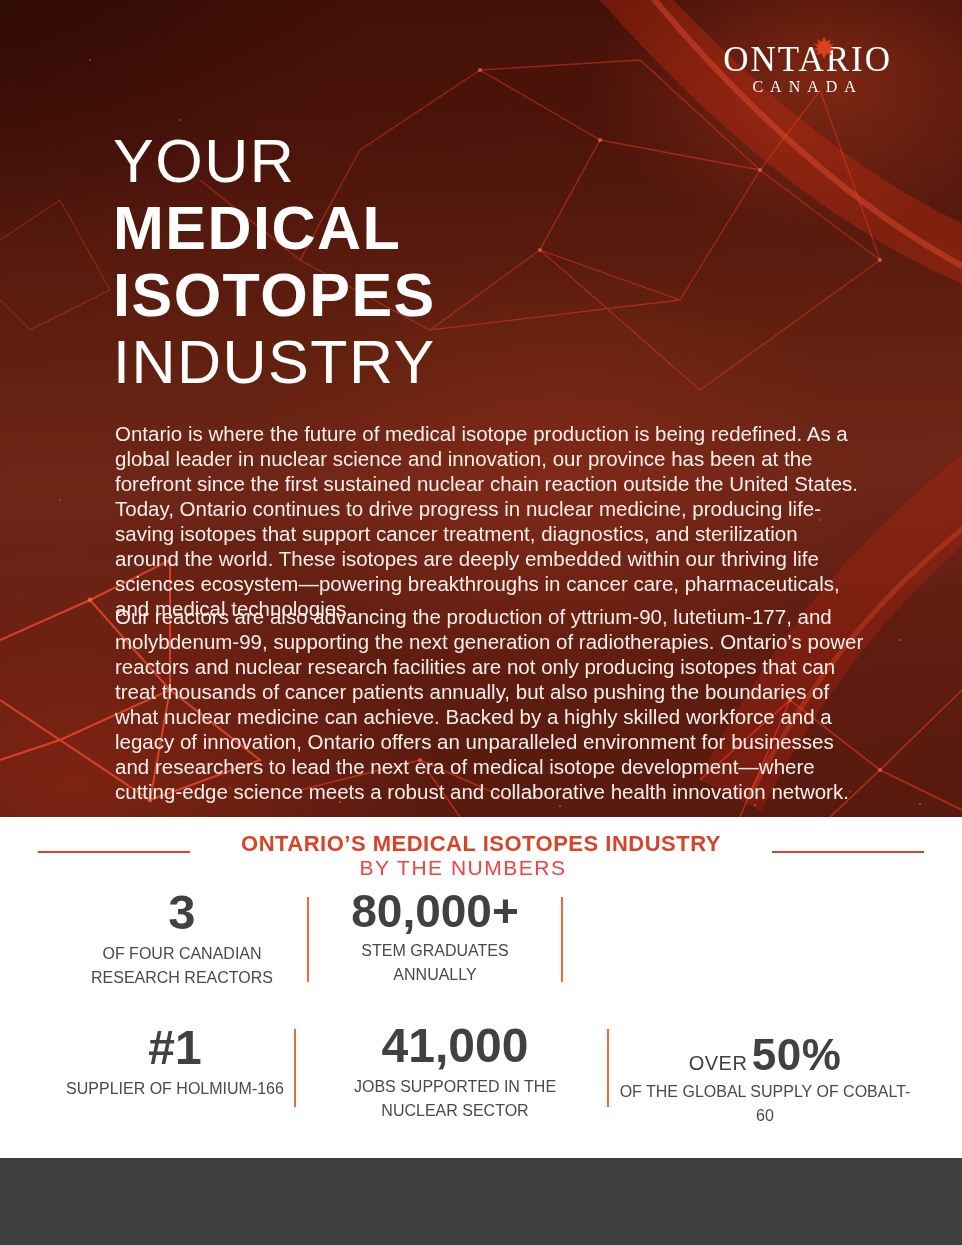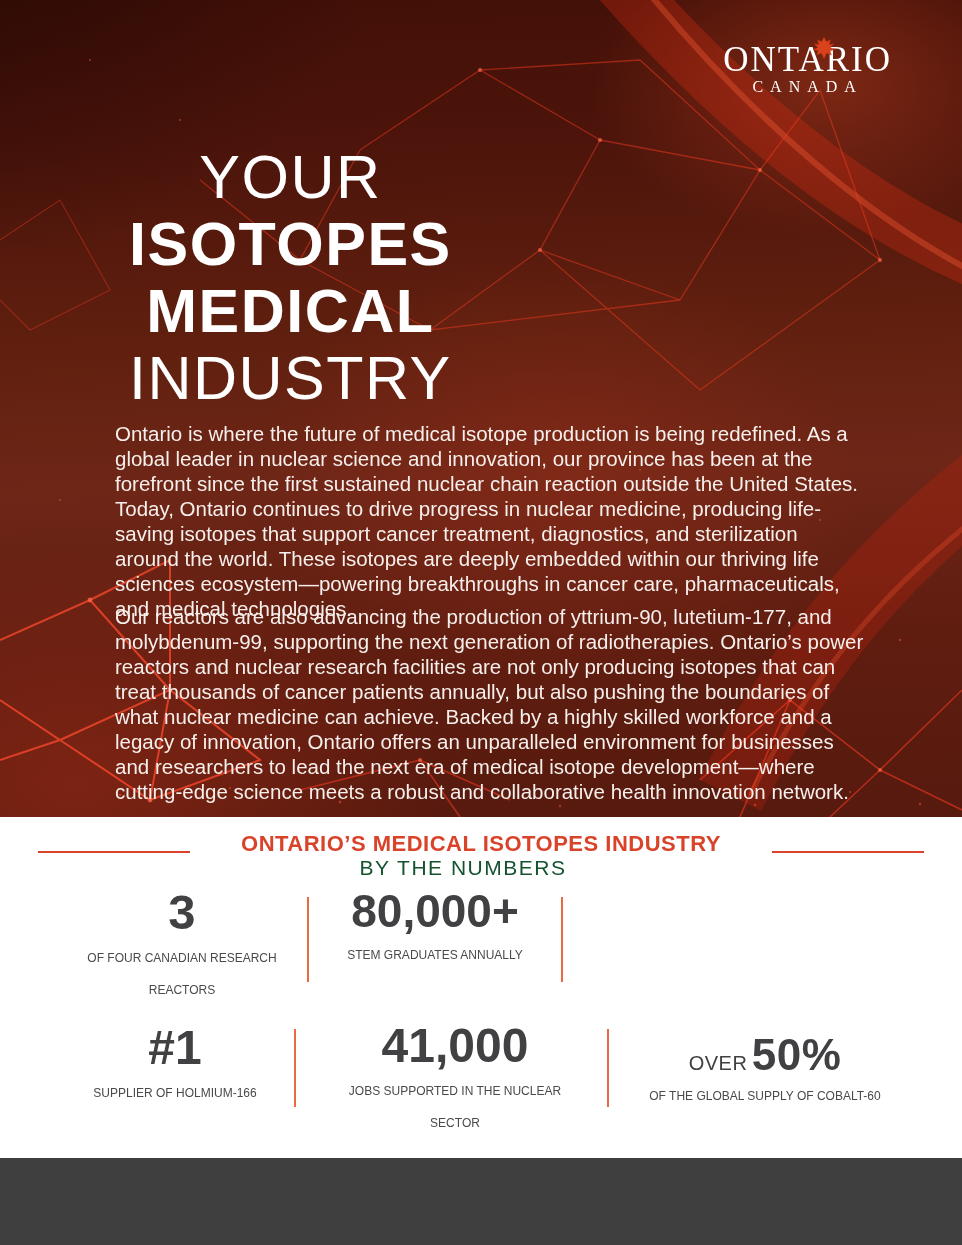--- a/index.html
+++ b/index.html
@@ -28,27 +28,27 @@
 
   .para{position:absolute;left:115px;width:750px;color:#f6efeb;
         font-size:20.5px;line-height:25px;font-weight:400;}
   .para1{top:421px;}
   .para2{top:604px;}
 
   
   .stats-head{position:absolute;top:831px;left:0;width:962px;text-align:center;
               font-size:22px;font-weight:700;color:#d9432a;letter-spacing:.5px;}
   .stats-sub{position:absolute;top:856px;left:0;width:926px;text-align:center;
-             font-size:21px;font-weight:400;color:#14532d;letter-spacing:1.5px;}
+             font-size:21px;font-weight:400;color:#ef4444;letter-spacing:1.5px;}
   .head-line{position:absolute;top:851px;width:152px;height:0;border-top:2px solid #d9432a;}
   .head-line.left{left:38px;} .head-line.right{right:38px;}
 
   .stat{position:absolute;text-align:center;color:#4a4a4d;}
   .stat .num{display:block;font-size:46px;font-weight:700;color:#414144;line-height:1.02;}
-  .stat .lbl{display:block;font-size:12px;line-height:32px;margin-top:4px;color:#4a4a4d;}
+  .stat .lbl{display:block;font-size:16px;line-height:24px;margin-top:4px;color:#4a4a4d;}
 
   .stat1{left:62px;top:888px;width:240px;} .stat1 .num{font-size:49px;}
   .stat2{left:325px;top:888px;width:220px;}
   .stat3{left:594px;top:886px;width:362px;font-size:19px;line-height:26px;color:#4a4a4d;}
   .stat3 .big{font-size:50px;font-weight:700;color:#414144;vertical-align:-6px;letter-spacing:1px;}
   .stat4{left:60px;top:1024px;width:230px;} .stat4 .num{font-size:48px;}
   .stat5{left:330px;top:1022px;width:250px;} .stat5 .num{font-size:48px;}
   .stat6{left:615px;top:1030px;width:300px;}
   .stat6 .over{font-size:20px;font-weight:400;color:#414144;letter-spacing:.5px;}
   .stat6 .pct{font-size:44px;font-weight:700;color:#414144;letter-spacing:.5px;}
@@ -131,24 +131,24 @@
     <div class="logo">
       <span class="logo-name">
         <span>ONTARIO</span>
         <svg class="logo-leaf" viewBox="0 0 20 20">
           <path fill="#d8421c" stroke="#a52c10" stroke-width="0.4" d="M10 0 L12.2 4.2 L16 2.6 L14.8 6.8 L19 6.2 L15.6 9.6 L20 11.4 L15.4 12.6 L16.6 16.4 L12.4 14.8 L10 20 L7.6 14.8 L3.4 16.4 L4.6 12.6 L0 11.4 L4.4 9.6 L1 6.2 L5.2 6.8 L4 2.6 L7.8 4.2 Z"></path>
         </svg>
       </span>
       <span class="logo-country">CANADA</span>
     </div>
 
-    <h1 class="title" style="margin:16px;font-weight:normal;text-align:center;">
+    <h1 class="title" style="margin:0;font-weight:normal;">
       <span class="tl">YOUR</span>
+      <span class="tb">MEDICAL</span>
       <span class="tb">ISOTOPES</span>
-      <span class="tb">MEDICAL</span>
       <span class="tl">INDUSTRY</span>
     </h1>
 
     <p class="para para1" style="margin:0;">Ontario is where the future of medical isotope production is being redefined. As a global leader in nuclear science and innovation, our province has been at the forefront since the first sustained nuclear chain reaction outside the United States. Today, Ontario continues to drive progress in nuclear medicine, producing life-saving isotopes that support cancer treatment, diagnostics, and sterilization around the world. These isotopes are deeply embedded within our thriving life sciences ecosystem—powering breakthroughs in cancer care, pharmaceuticals, and medical technologies.</p>
     <p class="para para2" style="margin:0;">Our reactors are also advancing the production of yttrium-90, lutetium-177, and molybdenum-99, supporting the next generation of radiotherapies. Ontario’s power reactors and nuclear research facilities are not only producing isotopes that can treat thousands of cancer patients annually, but also pushing the boundaries of what nuclear medicine can achieve. Backed by a highly skilled workforce and a legacy of innovation, Ontario offers an unparalleled environment for businesses and researchers to lead the next era of medical isotope development—where cutting-edge science meets a robust and collaborative health innovation network.</p>
   </div>
 
   <div class="head-line left"></div>
   <div class="head-line right"></div>
   <div class="stats-head">ONTARIO’S MEDICAL ISOTOPES INDUSTRY</div>

